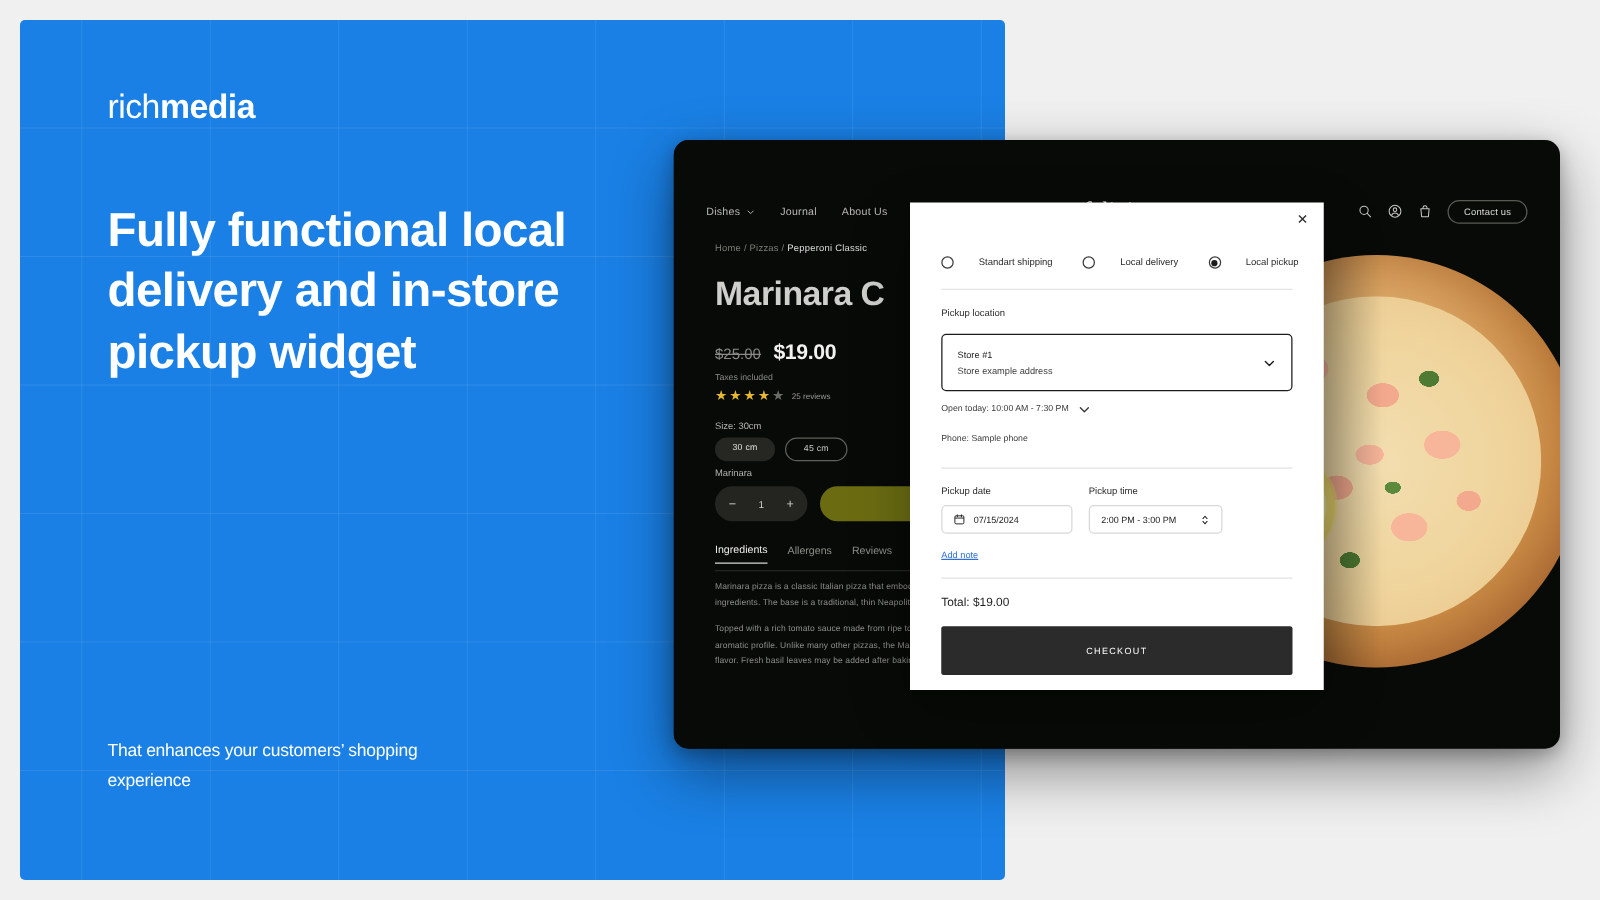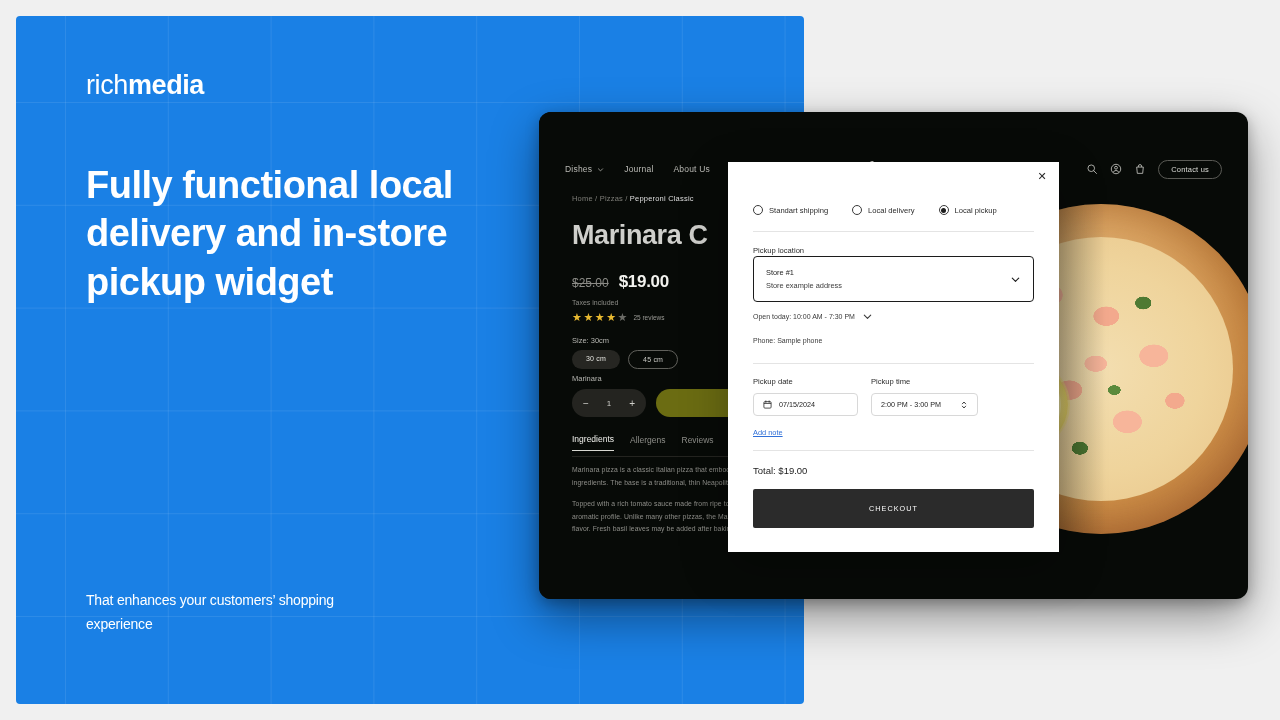--- a/index.html
+++ b/index.html
@@ -193,35 +193,35 @@
     position: absolute; right: 9px; top: 6px;
     width: 16px; height: 16px;
     display: flex; align-items: center; justify-content: center;
     font-size: 11px; color: #2b2b2b; line-height: 1;
   }
   .modal-pad { padding: 26px 25px 0 25px; }
   .modal-title {
     font-size: 13.5px; color: #1d1d1d; font-weight: 400; letter-spacing: -0.2px;
   }
   .radios { display: flex; gap: 24px; margin-top: 17px; align-items: center; }
-  .radio { display: flex; align-items: center; gap: 6px; }
+  .radio { display: flex; gap: 20px; }
   .rdot {
     width: 10px; height: 10px; border-radius: 50%;
     border: 1.3px solid #3a3a3a; background: #fff;
     display: flex; align-items: center; justify-content: center; flex: 0 0 auto;
   }
   .rdot.on::after {
     content: ''; width: 5px; height: 5px; border-radius: 50%; background: #1c1c1c;
   }
   .radio-label { font-size: 7.6px; color: #2b2b2b; white-space: nowrap; }
 
   .hr { height: 1px; background: #e4e4e4; margin: 16px 0 0 0; }
   .field-label { font-size: 7.6px; color: #2b2b2b; margin-top: 14px; }
   .select-box {
-    margin-top: 1px; height: 46px;
+    margin-top: 12px; height: 46px;
     border: 1.6px solid #1c1c1c; border-radius: 4px;
     display: flex; align-items: center; padding: 0 12px; justify-content: center;
   }
   .select-text { flex: 1; }
   .select-main { font-size: 7.4px; color: #1c1c1c; }
   .select-sub { font-size: 7.4px; color: #3b3b3b; margin-top: 4px; }
   .chev { width: 11px; height: 11px; display: block; }
 
   .open-row {
     margin-top: 9px; display: flex; align-items: center; gap: 7px;

